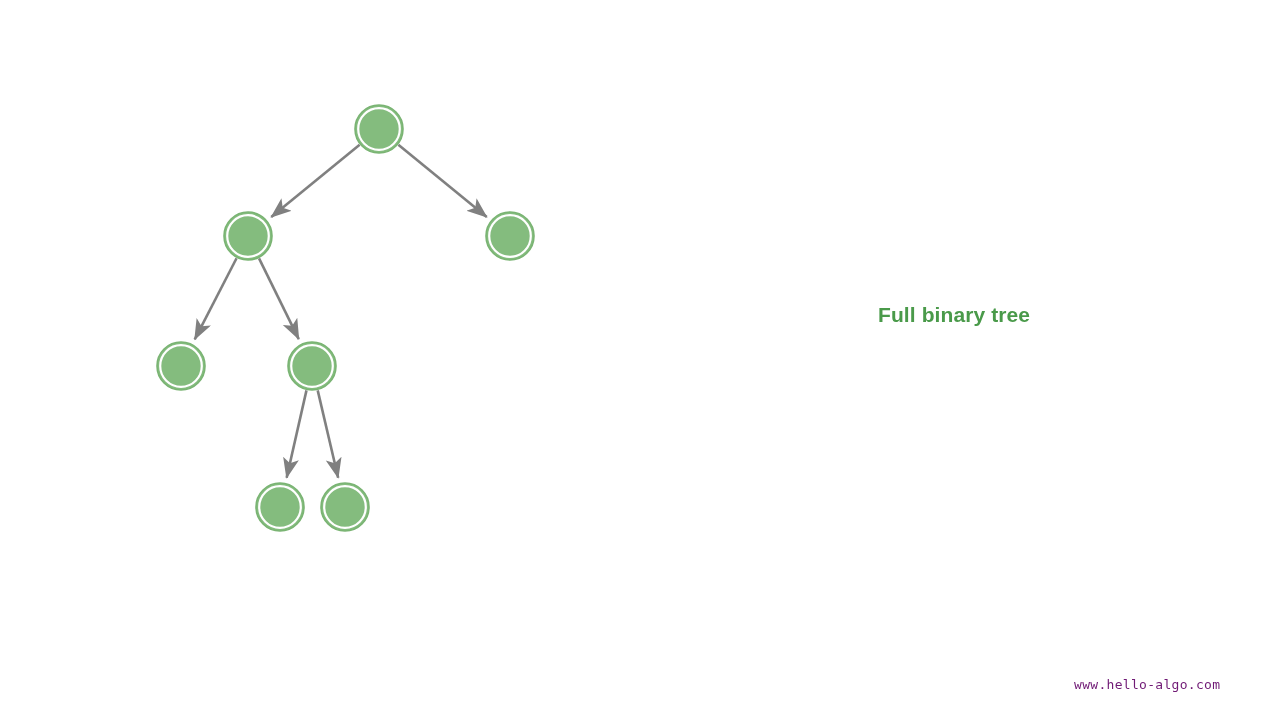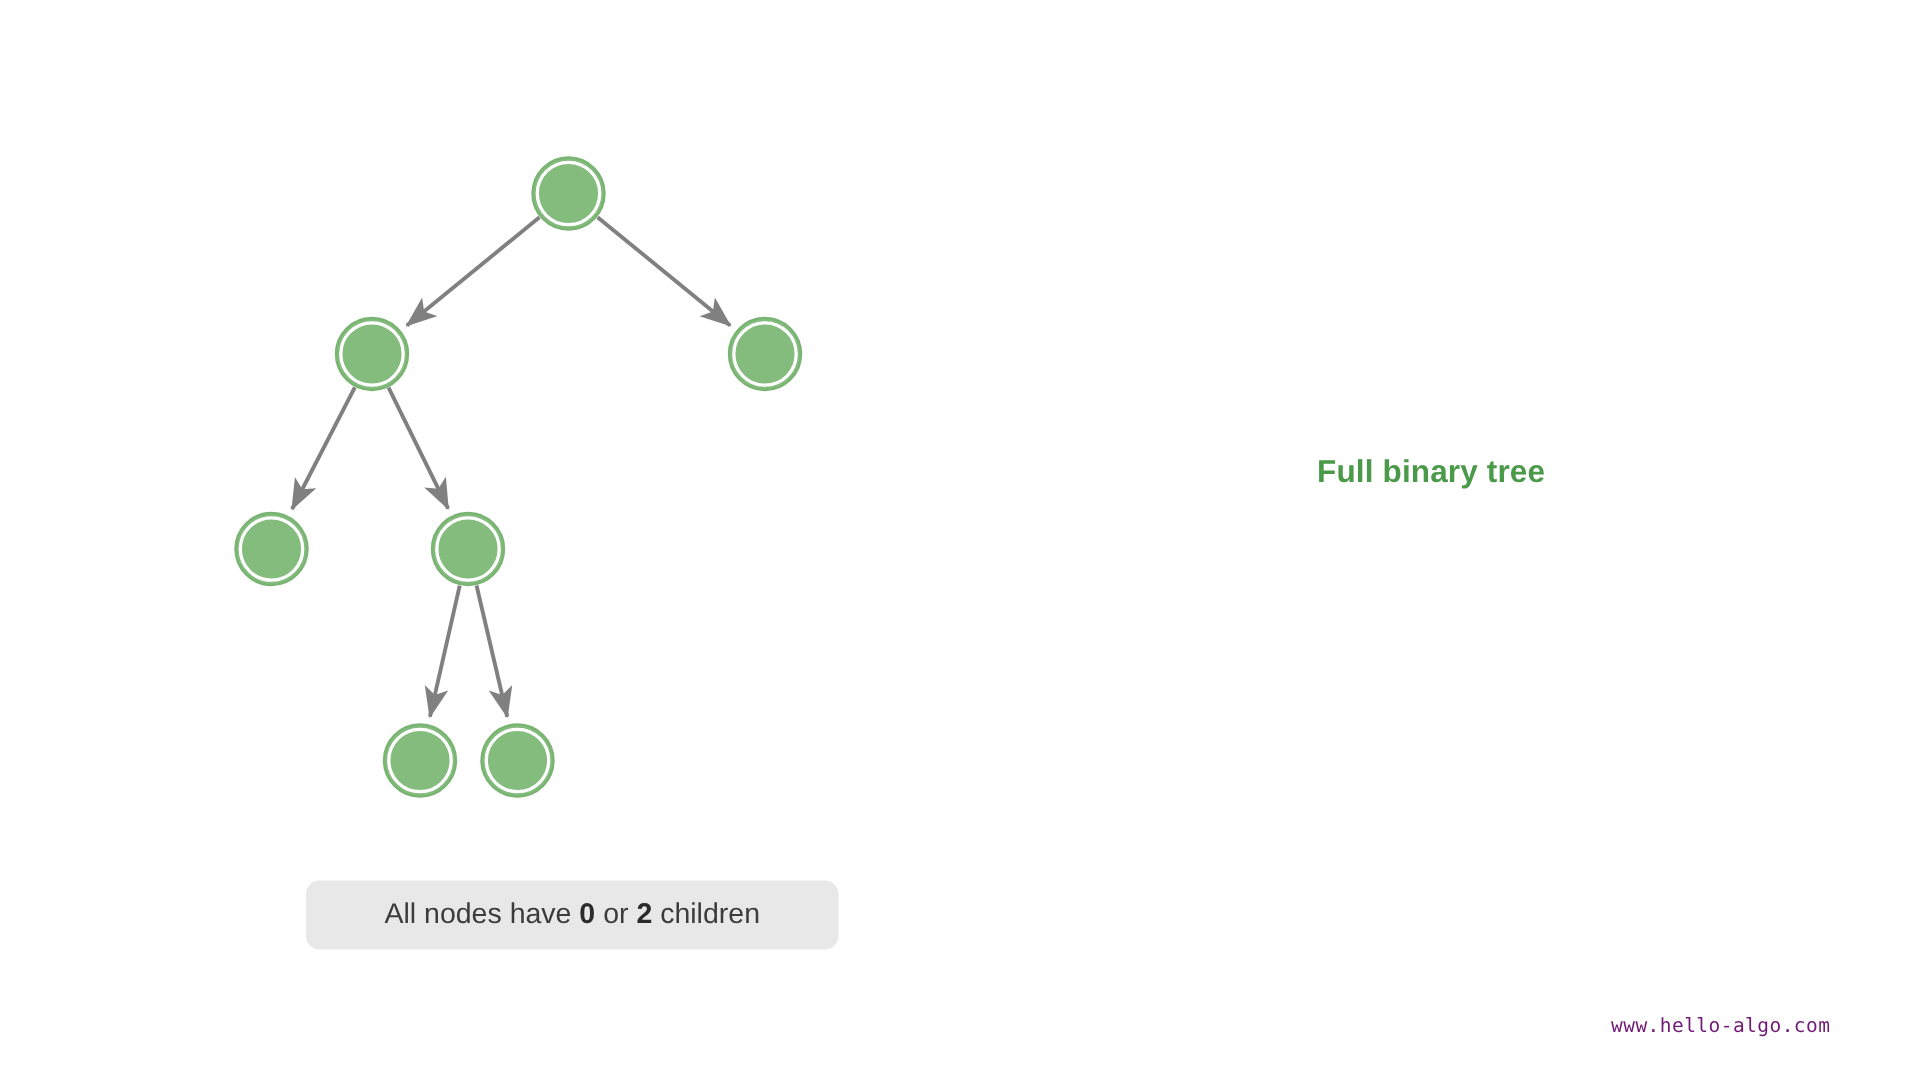--- a/index.html
+++ b/index.html
@@ -123,19 +123,16 @@
         </g>
         <g>
           <circle cx="345" cy="507" r="24" fill="#84bc7e" stroke="#7ab473" stroke-width="1.6"></circle>
           <circle cx="345" cy="507" r="20.8" fill="#84bc7e" stroke="#ffffff" stroke-width="2.2"></circle>
         </g>
       </g>
   </svg>
 
   <div class="diagram-title">Full binary tree</div>
 
-  <div class="caption-box">
-    <div class="caption-text"><span>All nodes have </span><b>0</b><span> or </span><b>2</b><span> children</span></div>
-  </div>
 
   <div class="watermark">www.hello-algo.com</div>
 
 </div>
 
 </body></html>

